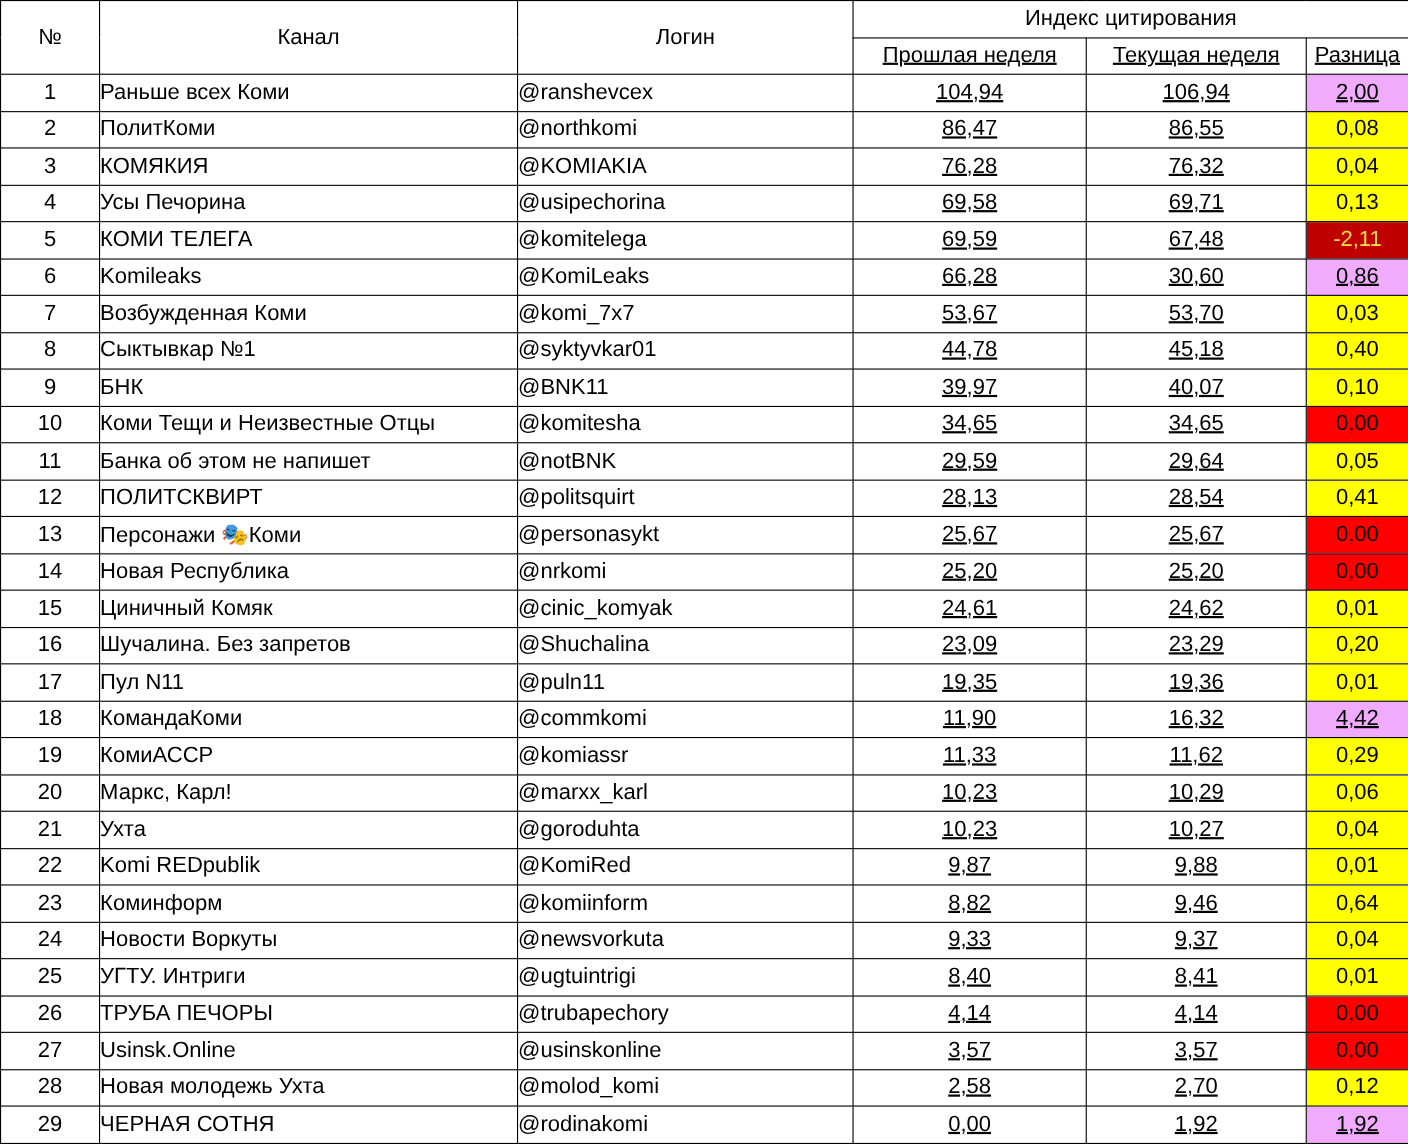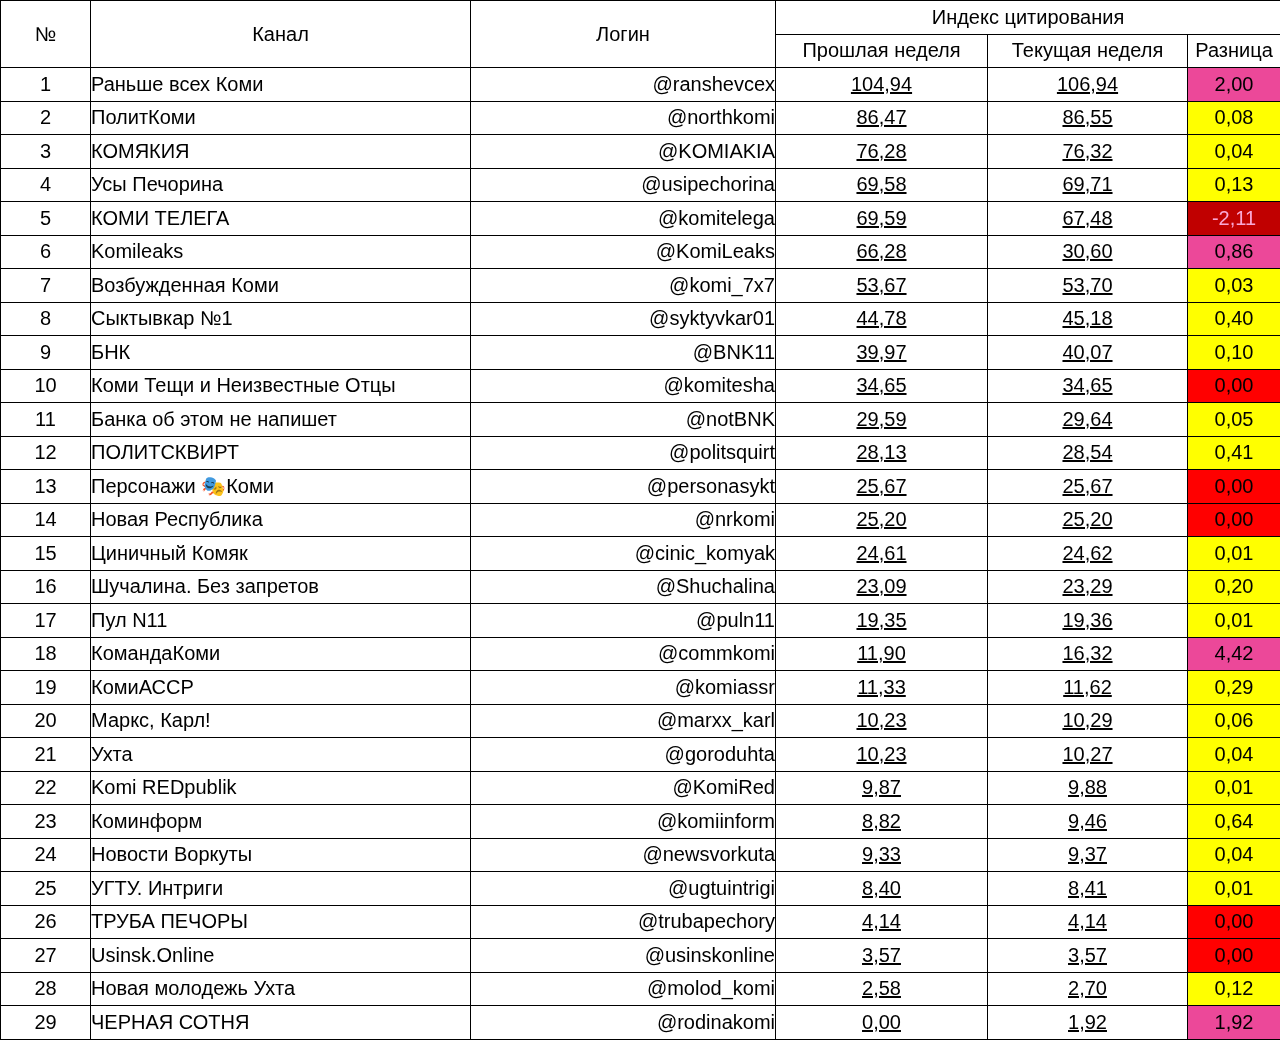--- a/index.html
+++ b/index.html
@@ -38,32 +38,32 @@
   col.c-curr    { width: 200px; }
   col.c-diff    { width: 93px;  }
 
   thead th {
     font-weight: bold;
     text-align: center;
     font-size: 21px;
   }
   th.head-tall { height: 67px; }
   th.head-idx  { height: 33.5px; }
-  th.head-sub  { height: 33.5px; font-size: 19px; }
+  th.head-sub  { height: 33.5px; font-size: 19px; text-decoration: underline; }
 
   td.num   { text-align: center; }
   td.chan  { text-align: left; padding-left: 8px; margin-left: 20px; }
-  td.login { text-align: right; padding-left: 8px; }
+  td.login { text-align: left; padding-left: 8px; }
   td.val   { text-align: center; text-decoration: underline; }
   td.diff  { text-align: center; }
 
-  .bg-green  { background: #ec4899; }
+  .bg-green  { background: #f0abfc; text-decoration: underline; }
   .bg-yellow { background: #ffff00; margin-left: 31px; }
   .bg-red    { background: #ff0000; }
-  .bg-darkred{ background: #c00000; color: #f9a8d4; }
+  .bg-darkred{ background: #c00000; color: #fde047; }
 </style>
 </head>
 <body>
 
 <table class="rank-table">
   <colgroup>
     <col class="c-num">
     <col class="c-chan">
     <col class="c-login">
     <col class="c-prev">

